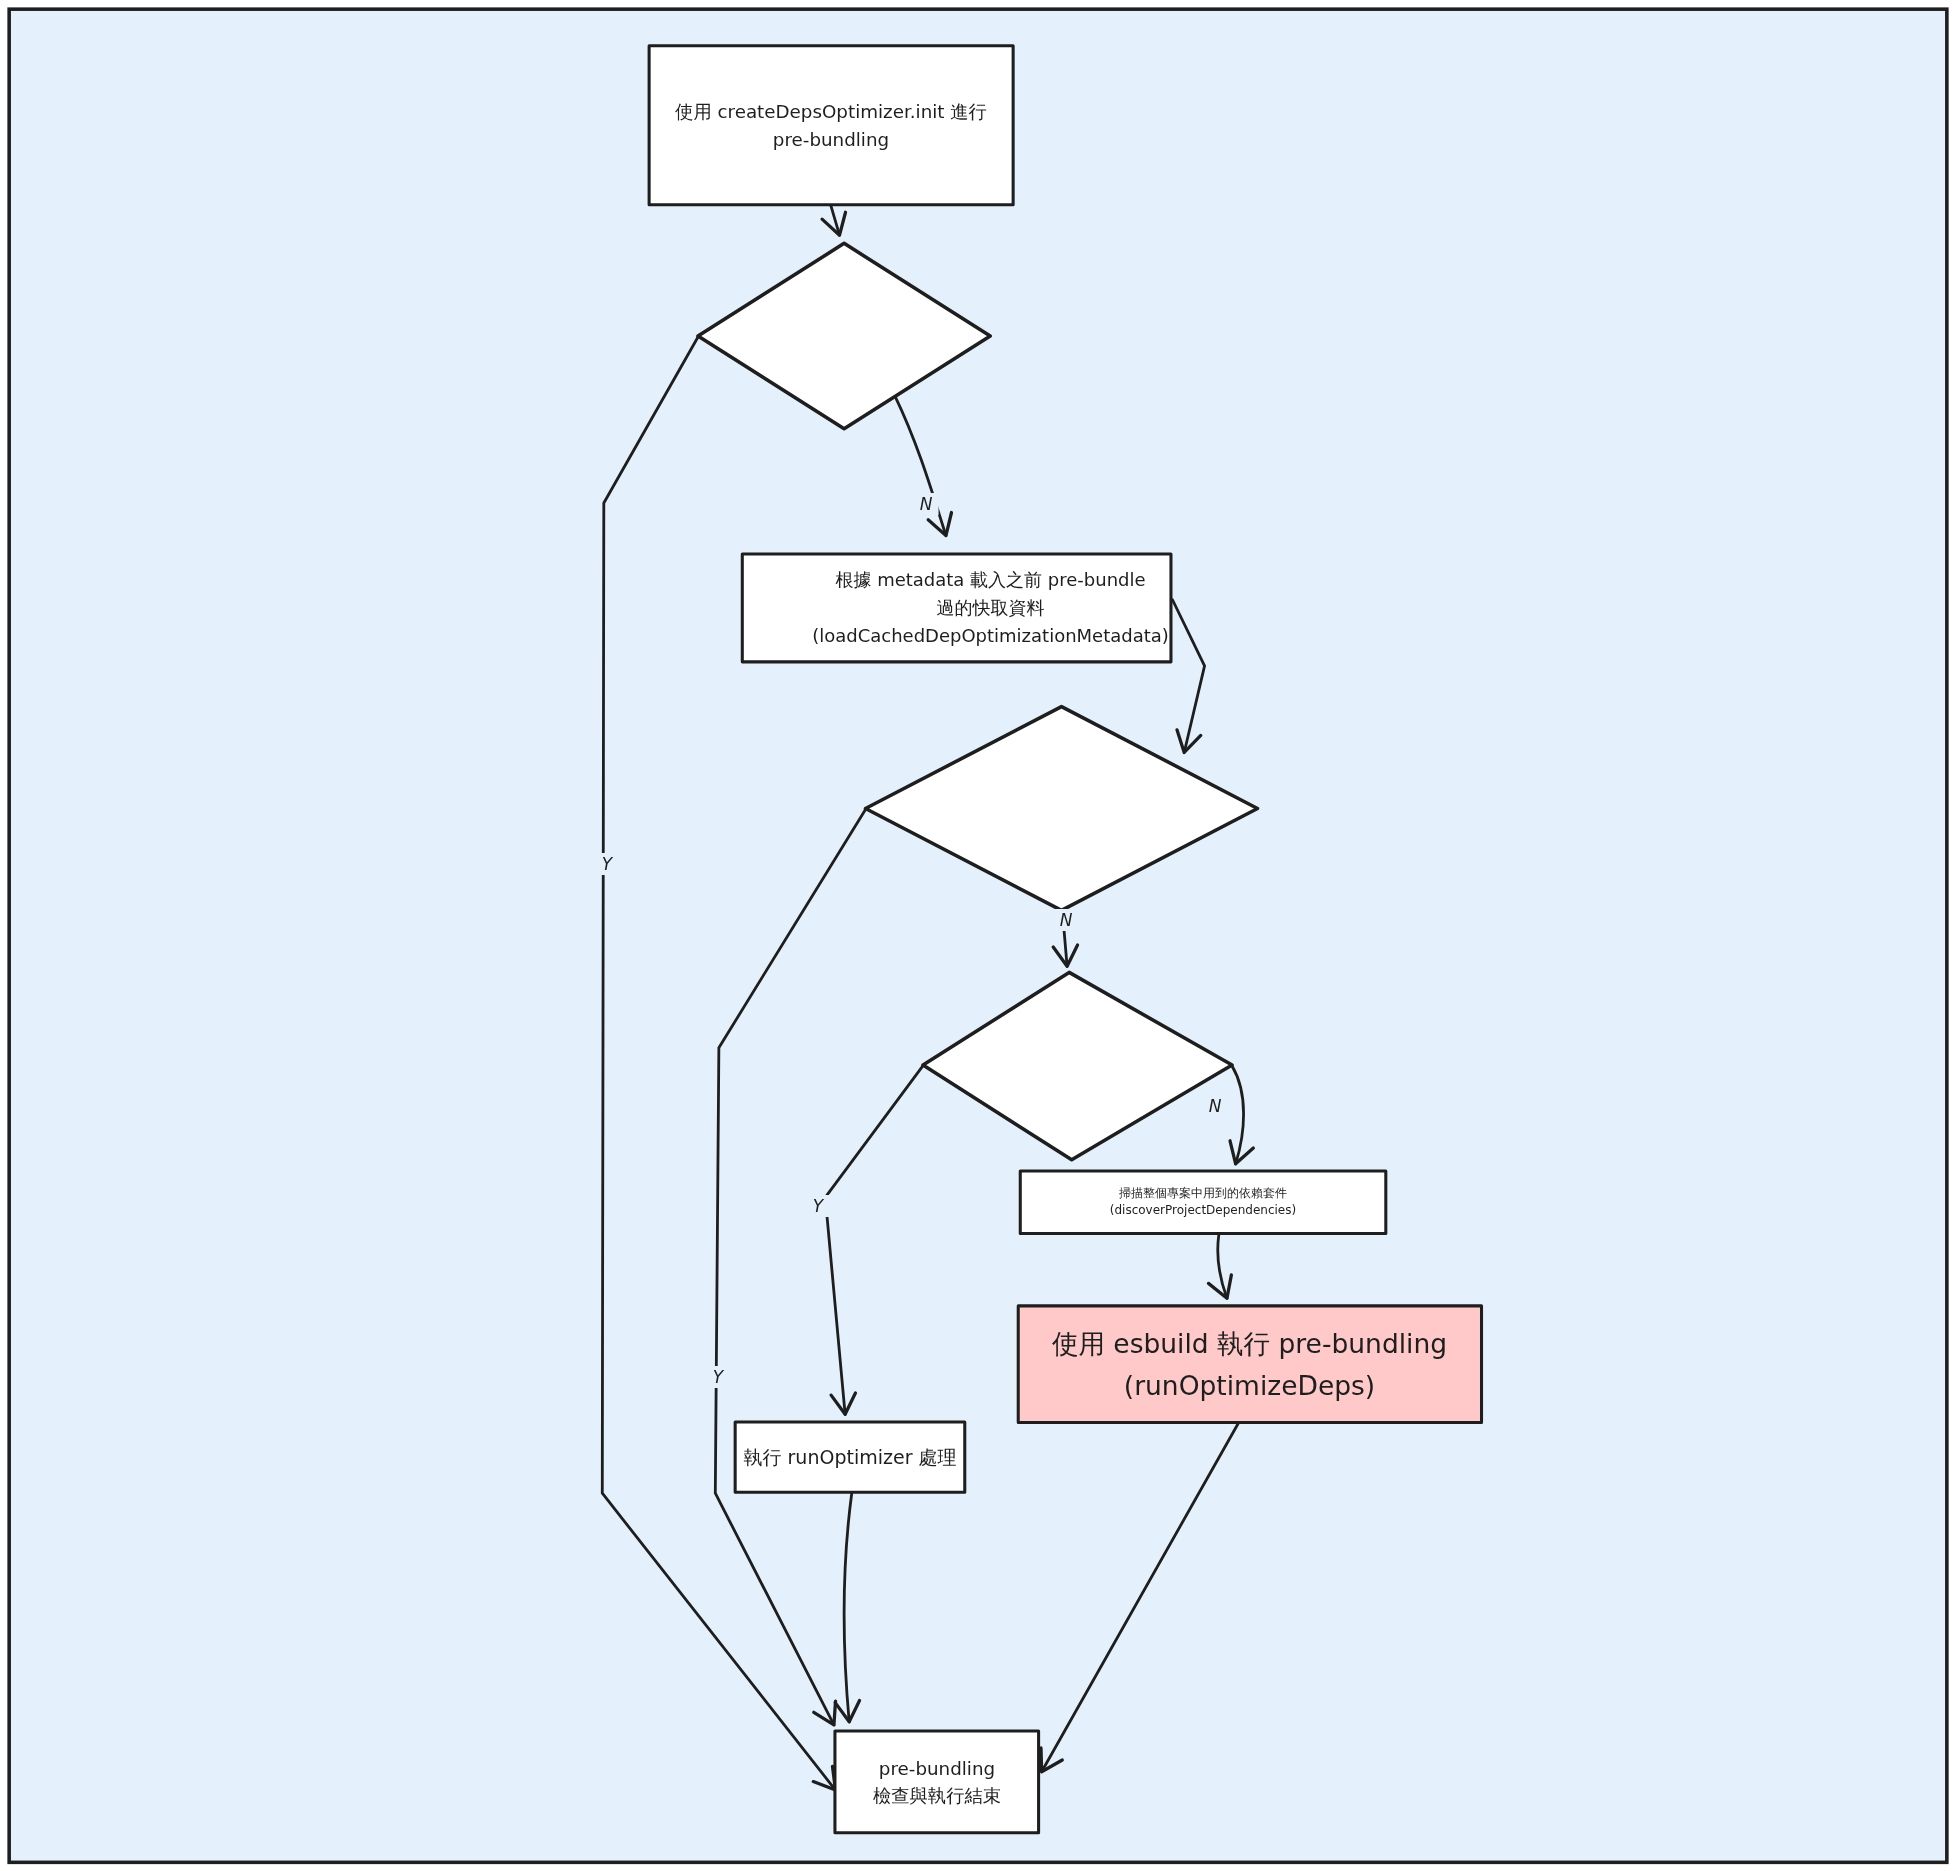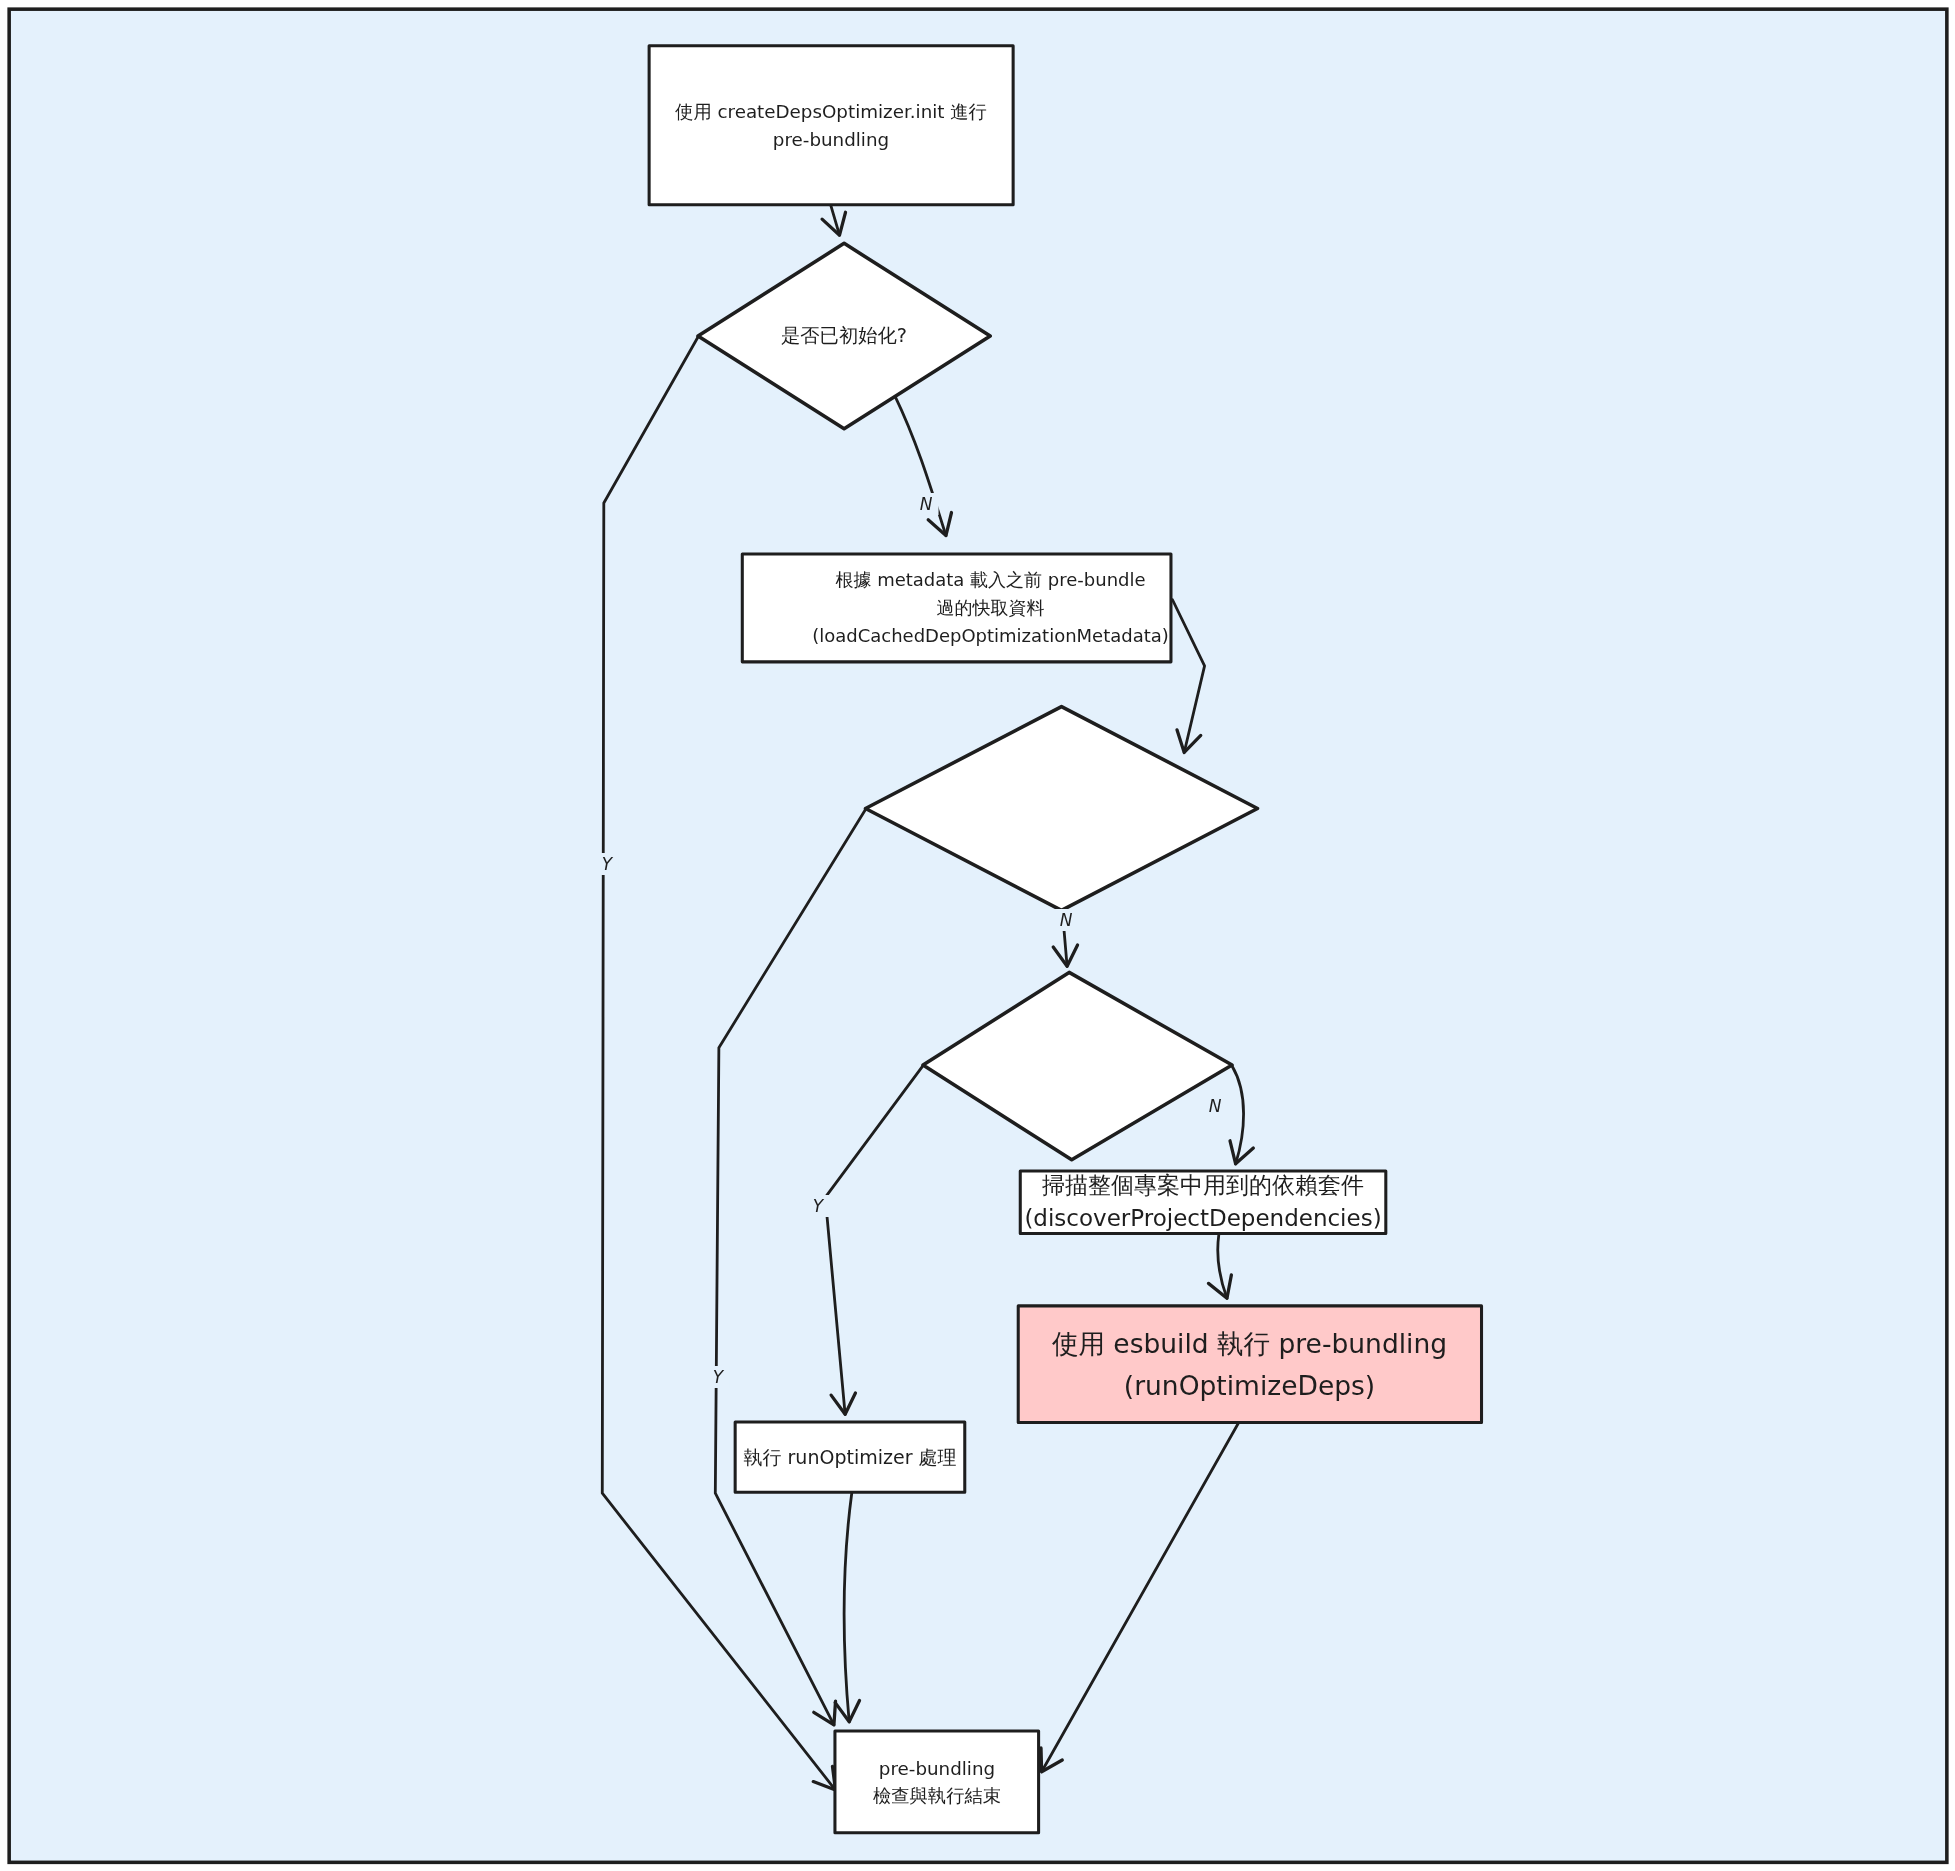--- a/index.html
+++ b/index.html
@@ -6,21 +6,21 @@
   #stage{position:relative;width:1955px;height:1871px;background:#ffffff;
          font-family:"DejaVu Sans","Liberation Sans",sans-serif;color:#1e1e1e;}
   #wires{position:absolute;left:0;top:0;width:1955px;height:1871px;}
   .node{position:absolute;display:flex;align-items:center;justify-content:center;
         text-align:center;white-space:pre-line;color:#1e1e1e;line-height:1.5;}
   .n-start{left:649px;top:46px;width:364px;height:159px;font-size:18.3px;border-radius:31px;}
   .n-init{left:691px;top:303px;width:306px;height:66px;font-size:19.3px;}
   .n-load{left:742px;top:554px;width:497px;height:108px;font-size:18px;line-height:1.55;}
   .n-cache{left:909px;top:744px;width:306px;height:99px;font-size:18.3px;}
   .n-nodisc{left:919px;top:1009px;width:306px;height:99px;font-size:18.3px;}
-  .n-scan{left:1020px;top:1171px;width:366px;height:62px;font-size:23px;line-height:1.45;}
+  .n-scan{left:1020px;top:1171px;width:366px;height:62px;font-size:12px;line-height:1.45;}
   .n-esbuild{left:1018px;top:1306px;width:463px;height:117px;font-size:26.5px;line-height:1.55;}
   .n-runopt{left:735px;top:1422px;width:230px;height:70px;font-size:19px;}
   .n-end{left:835px;top:1731px;width:204px;height:102px;font-size:18.3px;}
   .edge-label{position:absolute;transform:translate(-50%,-50%);font-size:17px;
         font-style:italic;background:#e4f1fc;padding:1px 6.1px;color:#1e1e1e;}
 </style>
 </head>
 <body>
 
 <div id="stage">
@@ -59,21 +59,20 @@
 
     <g stroke="#1e1e1e" stroke-width="7" fill="#ffffff" stroke-linejoin="round">
       <polygon points="1658,478 1945,660 1658,842 1371,660"></polygon>
       <polygon points="2085,1388 2470,1588 2085,1788 1700,1588"></polygon>
       <polygon points="2100,1910 2420,2092 2105,2278 1813,2092"></polygon>
     </g>
   </svg>
 
   <div class="node n-start">使用 createDepsOptimizer.init 進行
 pre-bundling</div>
-  <div class="node n-init">是否已初始化?</div>
   <div class="node n-load">根據 metadata 載入之前 pre-bundle
 過的快取資料
 (loadCachedDepOptimizationMetadata)</div>
   <div class="node n-scan">掃描整個專案中用到的依賴套件
 (discoverProjectDependencies)</div>
   <div class="node n-runopt">執行 runOptimizer 處理</div>
   <div class="node n-esbuild">使用 esbuild 執行 pre-bundling
 (runOptimizeDeps)</div>
   <div class="node n-end">pre-bundling
 檢查與執行結束</div>

